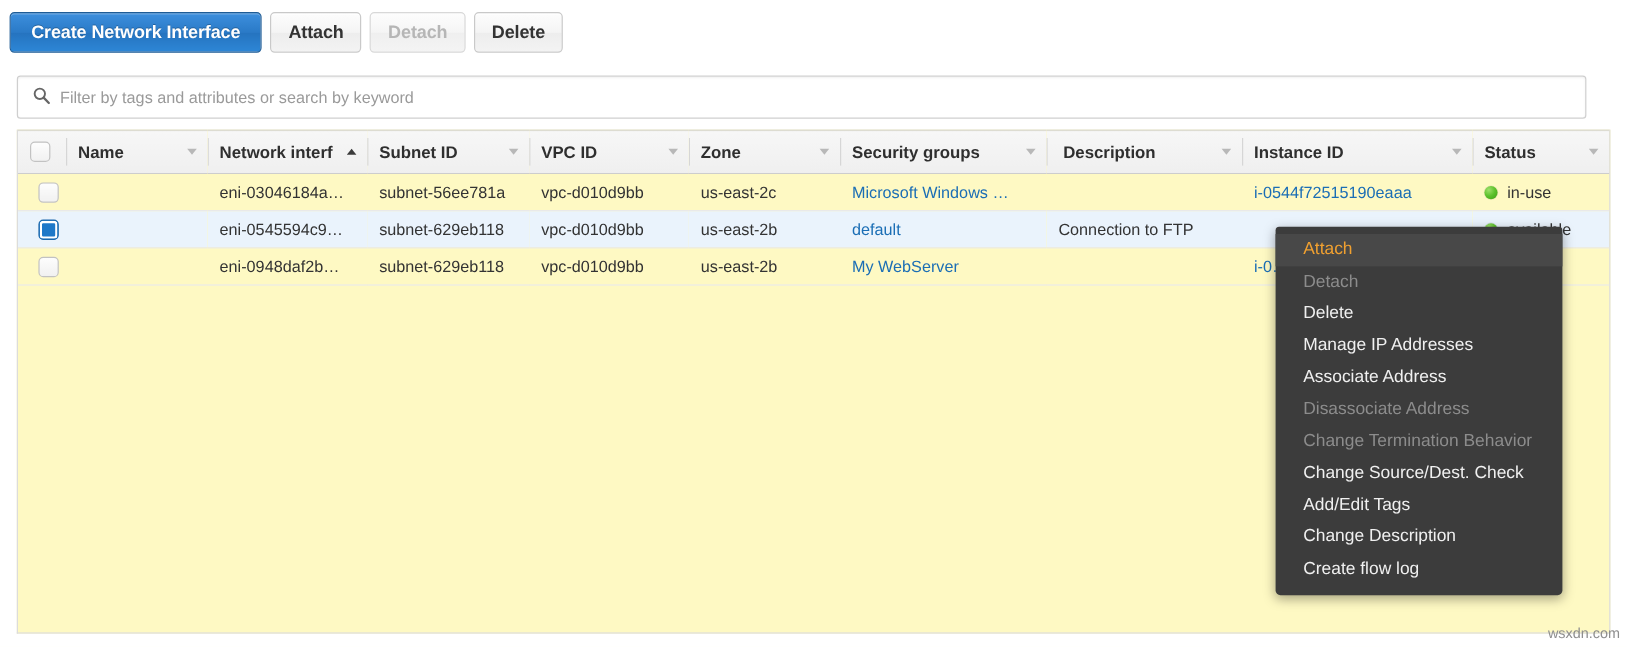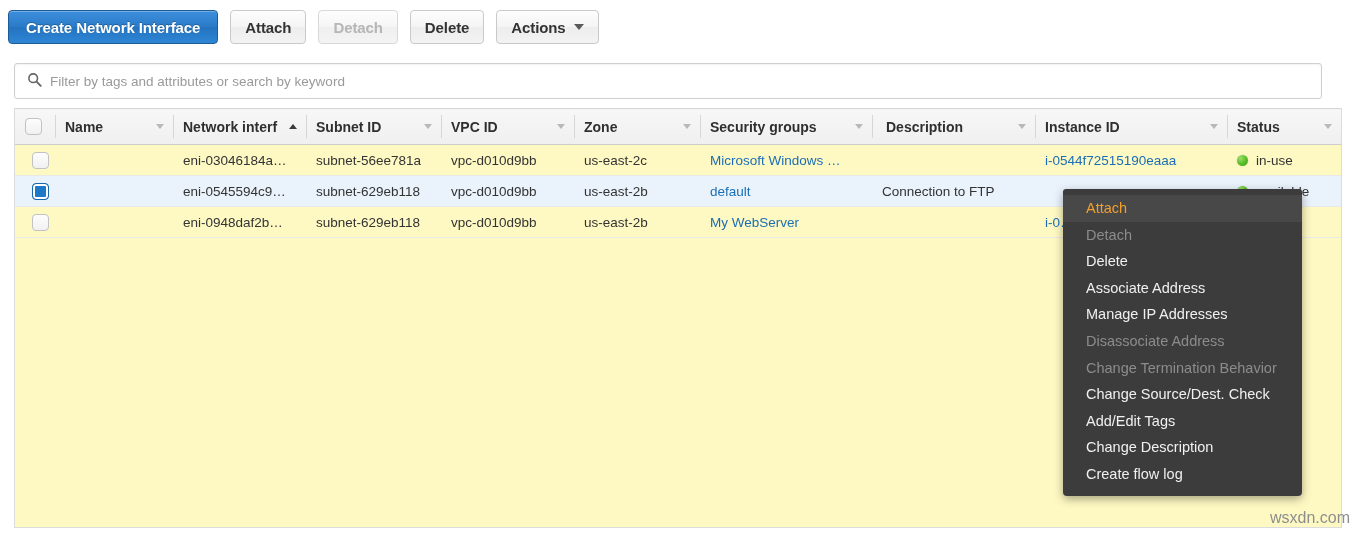--- a/index.html
+++ b/index.html
@@ -20,21 +20,21 @@
   
   .toolbar {
     position: absolute;
     left: 0; top: 0;
     width: 1356px;
     height: 56px;
     box-sizing: border-box;
     padding: 10px 0 0 8px;
     display: flex;
     align-items: flex-start;
-    gap: 12px;
+    gap: 7px;
     background: #ffffff;
   }
   .btn {
     box-sizing: border-box;
     height: 34px;
     padding: 0 14px;
     border-radius: 4px;
     font-size: 15px;
     font-weight: bold;
     display: inline-flex;
@@ -235,46 +235,42 @@
   }
   .ctx-item.disabled {
     color: #8c8c8c;
     cursor: default;
   }
 
   
   .watermark {
     position: absolute;
     right: 6px;
-    bottom: 12px;
-    font-size: 16px;
+    bottom: 4px;
+    font-size: 12px;
     color: #8e8e8e;
     z-index: 60;
     user-select: none;
   }
 </style>
 </head>
 <body>
 
 <div class="toolbar">
     <div class="btn btn-primary">
       <span>Create Network Interface</span>
     </div>
     <div class="btn btn-default">
       <span>Attach</span>
     </div>
     <div class="btn btn-disabled">
       <span>Detach</span>
     </div>
     <div class="btn btn-default">
       <span>Delete</span>
-    </div>
-    <div class="btn btn-default">
-      <span>Actions</span>
-      <span class="caret-down"></span>
     </div>
   </div>
 
 <div class="search-wrap">
   <span class="search-icon">
     <svg width="15" height="15" viewBox="0 0 16 16">
       <circle cx="6.6" cy="6.6" r="4.6" fill="none" stroke="#666" stroke-width="1.7"></circle>
       <line x1="10.2" y1="10.2" x2="14.6" y2="14.8" stroke="#666" stroke-width="2" stroke-linecap="round"></line>
     </svg>
   </span>
@@ -397,22 +393,22 @@
           </td>
         </tr>
       </tbody>
   </table>
 </div>
 
 <div class="ctx-menu">
     <div class="ctx-item hover">Attach</div>
     <div class="ctx-item disabled">Detach</div>
     <div class="ctx-item">Delete</div>
+    <div class="ctx-item">Manage IP Addresses</div>
     <div class="ctx-item">Associate Address</div>
-    <div class="ctx-item">Manage IP Addresses</div>
     <div class="ctx-item disabled">Disassociate Address</div>
     <div class="ctx-item disabled">Change Termination Behavior</div>
     <div class="ctx-item">Change Source/Dest. Check</div>
     <div class="ctx-item">Add/Edit Tags</div>
     <div class="ctx-item">Change Description</div>
     <div class="ctx-item">Create flow log</div>
   </div>
 
 <div class="watermark">wsxdn.com</div>
 

